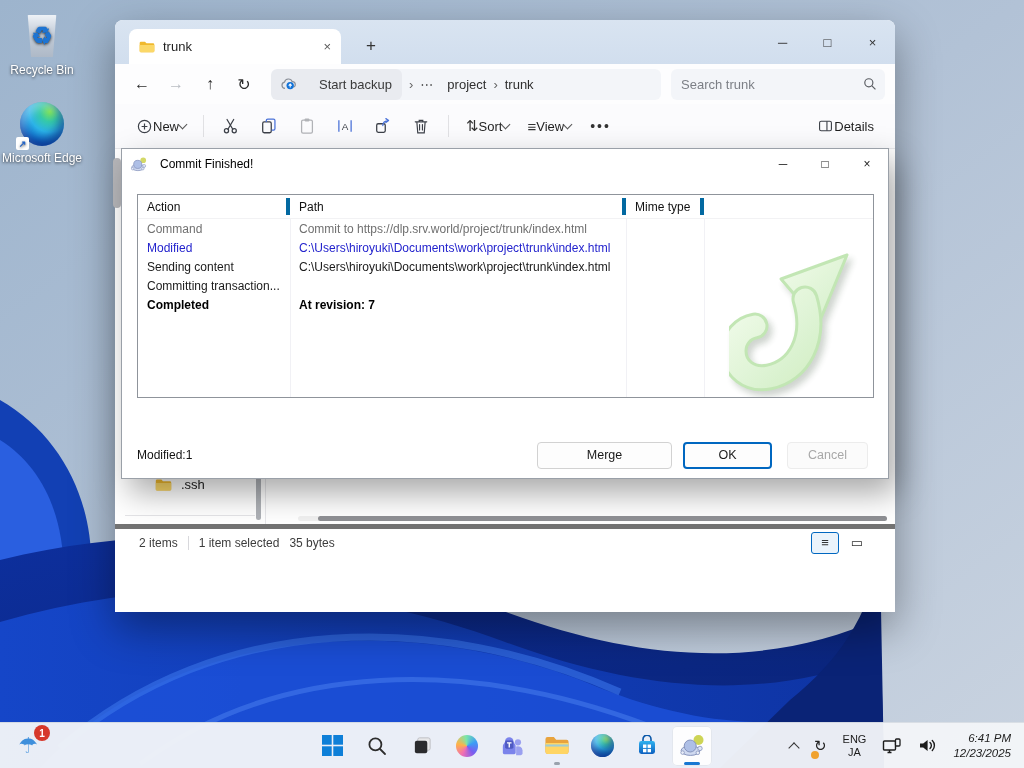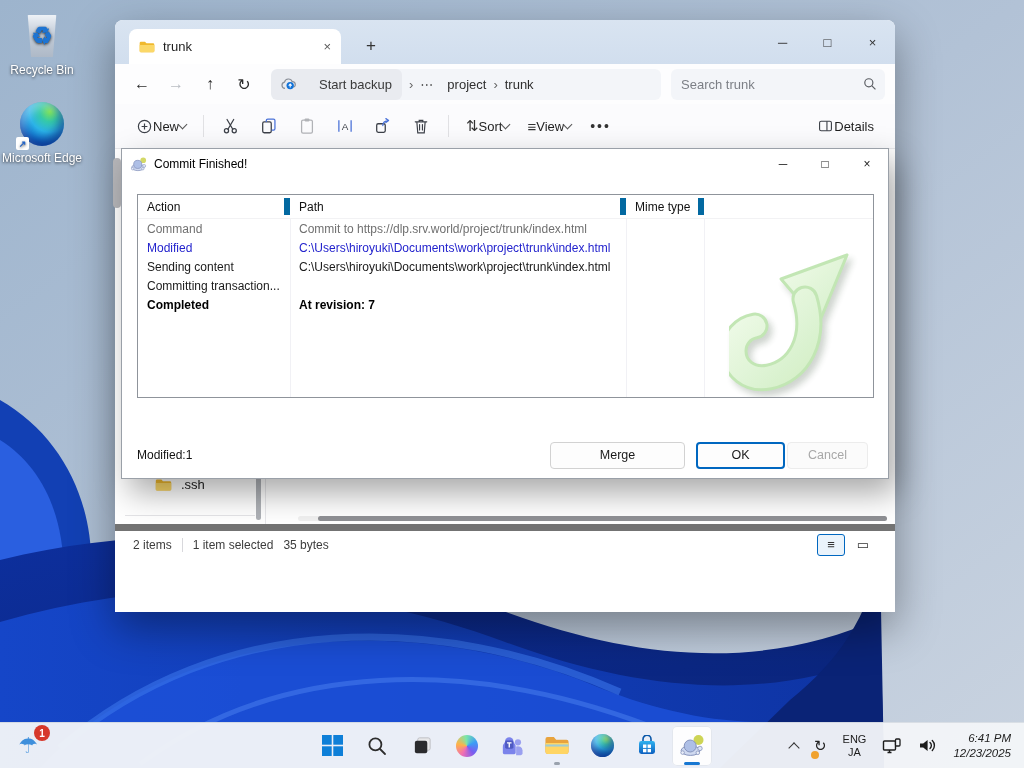--- a/index.html
+++ b/index.html
@@ -55,52 +55,52 @@
   #sidebar{position:relative;width:150px;overflow:hidden;}
   .side-item{position:absolute;display:flex;align-items:center;gap:9px;font-size:13px;color:#222;left:22px;}
   #side-ssh{top:328px;left:40px;}
   .side-sep{position:absolute;left:10px;right:10px;top:366px;height:1px;background:#e4e4e7;}
   #side-scroll{position:absolute;right:4px;top:325px;width:5px;height:46px;border-radius:3px;background:#aeb1b6;}
   #pane-divider{width:1px;background:#e7e7ea;}
   #filepane{position:relative;flex:1;background:#fff;}
   #h-scroll-track{position:absolute;left:32px;right:8px;bottom:3px;height:5px;border-radius:3px;background:#f0f0f0;}
   #h-scroll-thumb{position:absolute;left:52px;right:8px;bottom:3px;height:5px;border-radius:3px;background:#8f9094;}
   
-  #statusbar{height:27px;border-top:7px solid #737373;display:flex;align-items:center;padding:0 18px;font-size:12px;color:#3c3c3c;gap:10px;}
+  #statusbar{height:27px;border-top:5px solid #737373;display:flex;align-items:center;padding:0 24px;font-size:12px;color:#3c3c3c;gap:10px;}
   .sb-sep{width:1px;height:14px;background:#d8d8dc;}
   #sb-toggles{margin-left:auto;display:flex;gap:4px;}
   .sb-tgl{width:26px;height:20px;display:flex;align-items:center;justify-content:center;border-radius:3px;border:1px solid transparent;color:#333;font-size:13px;}
   .sb-tgl.active{border-color:#0067c0;background:#eaf3fb;}
 
   
   #stray-scroll{position:absolute;left:113px;top:158px;width:8px;height:50px;background:#b7b7ba;border-radius:4px;}
 
   
   #dialog{position:absolute;left:121px;top:148px;width:768px;height:331px;background:#ffffff;border:1px solid #9aa0a8;box-sizing:border-box;box-shadow:8px 14px 30px rgba(0,0,0,.34);font-size:12px;color:#1a1a1a;}
-  #dlg-title{height:30px;display:flex;align-items:center;padding-left:8px;gap:7px;}
+  #dlg-title{height:30px;display:flex;align-items:center;padding-left:8px;gap:13px;}
   #dlg-title .t{font-size:12px;color:#000;}
   #dlg-controls{margin-left:auto;display:flex;height:30px;}
   #dlg-controls .wc{width:42px;height:30px;display:flex;align-items:center;justify-content:center;font-size:12px;color:#222;}
   #dlg-list{position:absolute;left:15px;top:45px;width:737px;height:204px;border:1px solid #8f949b;box-sizing:border-box;background:#fff;overflow:hidden;}
   #dlg-list .col-line{position:absolute;top:0;bottom:0;width:1px;background:#f1f1f5;}
   #dlg-header{position:relative;display:grid;grid-template-columns:152px 336px 78px 1fr;height:23px;align-items:center;background:#fff;border-bottom:1px solid #f2f2f4;}
-  #dlg-header .hc{padding-left:9px;font-size:12px;color:#111;border-right:6px solid #0369a1;height:17px;display:flex;align-items:center;}
+  #dlg-header .hc{padding-left:9px;font-size:12px;color:#111;border-right:4px solid #0369a1;height:17px;display:flex;align-items:center;}
   #dlg-header .hc:last-child{border-right:none;}
   .lrow{display:grid;grid-template-columns:152px 336px 1fr;height:19px;align-items:center;position:relative;}
   .lrow .c{padding-left:9px;white-space:nowrap;overflow:hidden;}
   .lrow.muted .c{color:#707070;}
   .lrow.link .c{color:#2323cd;}
   .lrow.bold .c{font-weight:bold;color:#000;}
   #watermark{position:absolute;right:16px;bottom:0px;opacity:.95;filter:drop-shadow(4px 5px 3px rgba(90,110,90,.30));}
   #dlg-bottom{position:absolute;left:15px;right:20px;bottom:9px;height:28px;display:flex;align-items:center;}
   #dlg-summary{font-size:12px;color:#111;}
   .dbtn{height:27px;border-radius:4px;font-size:12.5px;display:flex;align-items:center;justify-content:center;box-sizing:border-box;background:#fdfdfd;border:1px solid #d2d2d2;color:#1a1a1a;}
   #btn-merge{width:135px;margin-left:auto;}
   #btn-ok{width:89px;margin-left:11px;border:2px solid #0067c0;}
-  #btn-cancel{width:81px;margin-left:2px;background:#fbfbfb;border-color:#ececec;color:#a8a8a8;}
+  #btn-cancel{width:81px;margin-left:15px;background:#fbfbfb;border-color:#ececec;color:#a8a8a8;}
 
   
   #taskbar{position:absolute;left:0;right:0;bottom:0;height:45px;background:rgba(243,245,248,.96);border-top:1px solid rgba(110,125,150,.18);}
   #tb-weather{position:absolute;left:8px;top:3px;width:40px;height:39px;display:flex;align-items:center;justify-content:center;border-radius:5px;}
   #tb-weather .umb{font-size:22px;color:#3e8fdc;}
   #tb-badge{position:absolute;top:-1px;right:-2px;min-width:16px;height:16px;border-radius:8px;background:#d6382b;color:#fff;font-size:10px;display:flex;align-items:center;justify-content:center;font-weight:bold;}
   #tb-center{position:absolute;left:50%;transform:translateX(-50%);top:0;height:45px;display:flex;align-items:center;gap:5px;}
   .task-ic{width:40px;height:40px;display:flex;align-items:center;justify-content:center;border-radius:5px;position:relative;}
   .task-ic.active{background:#fdfdfe;box-shadow:inset 0 0 0 1px #e3e7ee;}
   .run-dot{position:absolute;bottom:1px;left:50%;transform:translateX(-50%);width:6px;height:3px;border-radius:2px;background:#9aa2ad;}

